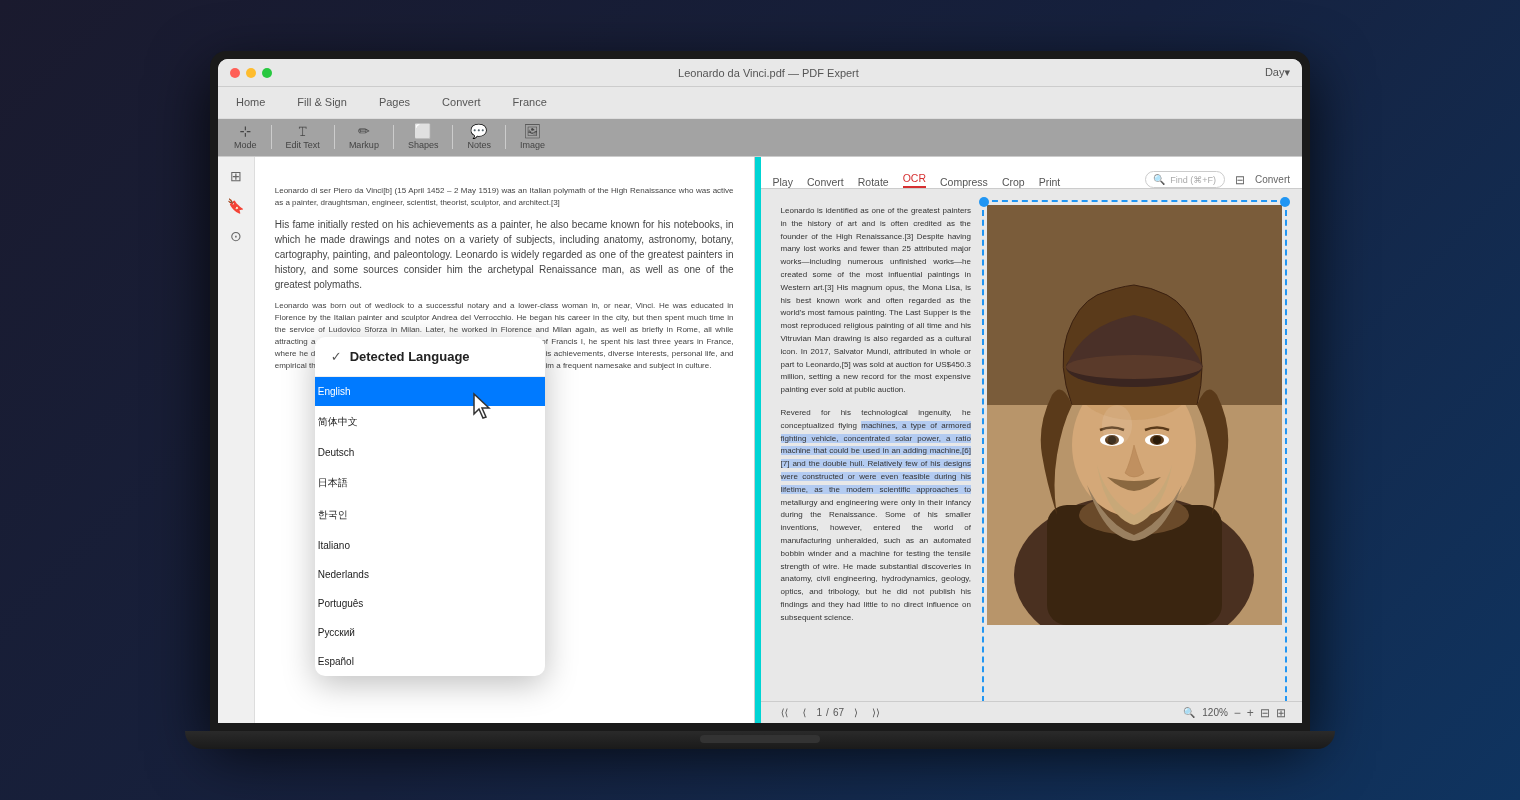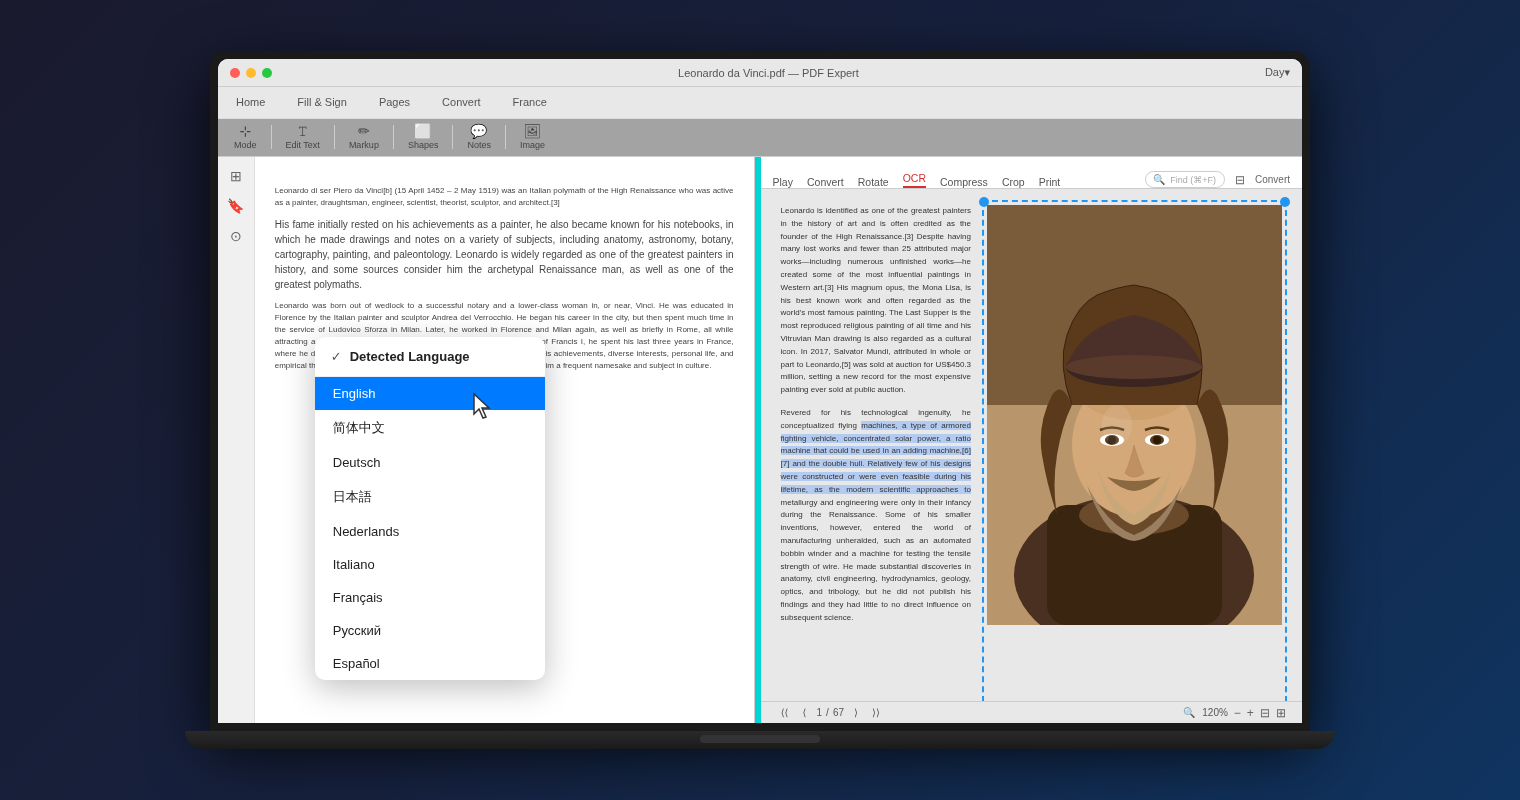--- a/index.html
+++ b/index.html
@@ -272,22 +272,22 @@
       margin-right: 2px;
     }
 
     .dropdown-header-text {
       font-size: 13px;
       font-weight: 600;
       color: #222;
     }
 
     .dropdown-item {
-      padding: 9px 18px;
-      font-size: 13px;
+      padding: 9px 3px;
+      font-size: 10px;
       color: #222;
       cursor: pointer;
     }
 
     .dropdown-item.selected {
       background: #007AFF;
       color: white;
     }
 
     .cursor-overlay {
@@ -461,23 +461,24 @@
 
                   <div class="language-dropdown">
                     <div class="dropdown-header">
                       <span class="checkmark">✓</span>
                       <span class="dropdown-header-text">Detected Language</span>
                     </div>
                     <div class="dropdown-item selected">English</div>
                     <div class="dropdown-item">简体中文</div>
                     <div class="dropdown-item">Deutsch</div>
                     <div class="dropdown-item">日本語</div>
+                    <div class="dropdown-item">한국인</div>
+                    <div class="dropdown-item">Italiano</div>
                     <div class="dropdown-item">Nederlands</div>
-                    <div class="dropdown-item">Italiano</div>
-                    <div class="dropdown-item">Français</div>
+                    <div class="dropdown-item">Português</div>
                     <div class="dropdown-item">Русский</div>
                     <div class="dropdown-item">Español</div>
                   </div>
 
                   <div class="cursor-overlay">
                     <svg width="24" height="28" viewBox="0 0 24 28">
                       <path d="M4 2 L4 22 L9 17 L13 26 L16 25 L12 16 L19 16 Z" fill="white" stroke="#333" stroke-width="1.5"></path>
                     </svg>
                   </div>
                 </div>

